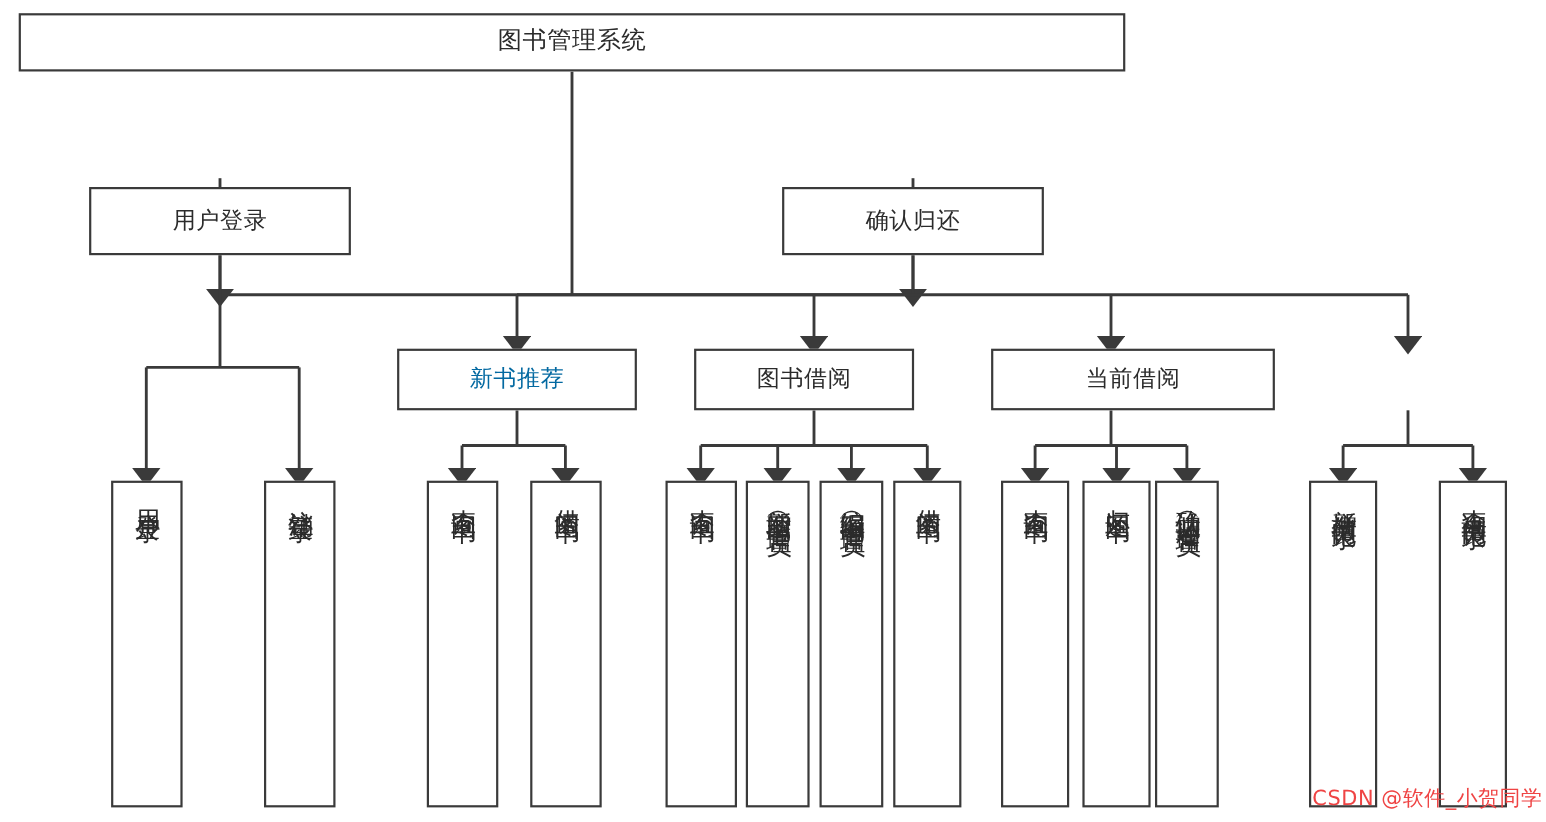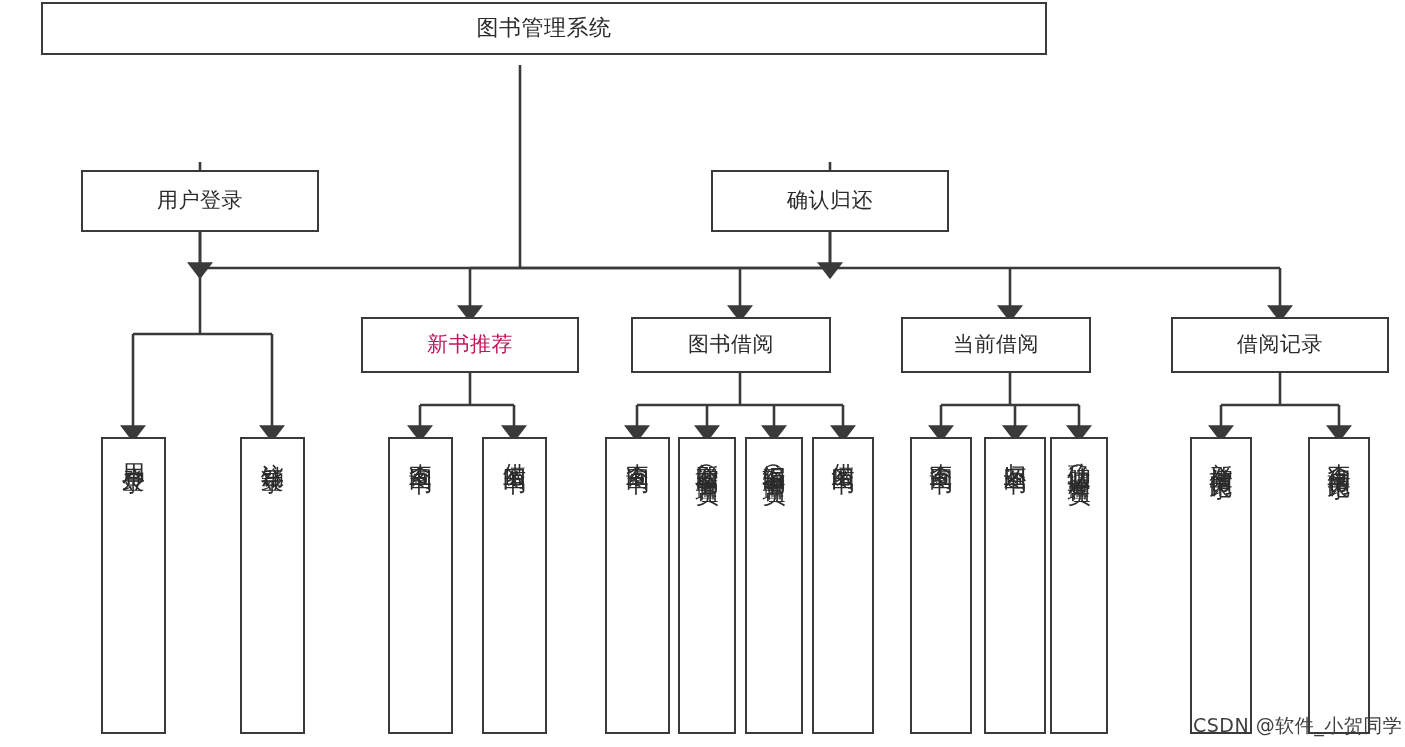--- a/index.html
+++ b/index.html
@@ -137,42 +137,39 @@
     </g>
 
     <g stroke="#3a3a3a" stroke-width="2.6" fill="none">
       <line x1="1280" y1="373" x2="1280" y2="405"></line>
       <line x1="1221" y1="405" x2="1339" y2="405"></line>
       <line x1="1221" y1="405" x2="1221" y2="431" marker-end="url(#arrowhead)"></line>
       <line x1="1339" y1="405" x2="1339" y2="431" marker-end="url(#arrowhead)"></line>
     </g>
   </svg>
 
-  <div class="node root horiz" style="left: 17px; top: 2px; width: 1006px; height: 53px; border-color: rgb(58, 58, 58); background: rgb(255, 255, 255); margin-left: 24px;">
+  <div class="node root horiz" style="left: 17px; top: 12px; width: 1006px; height: 53px; border-color: rgb(58, 58, 58); background: rgb(255, 255, 255);">
     <span class="node-label" style="color: rgb(43, 43, 43);">图书管理系统</span>
   </div>
 
   <div class="node horiz" style="left: 81px; top: 170px; width: 238px; height: 62px; border-color: rgb(58, 58, 58); background: rgb(255, 255, 255);">
     <span class="node-label" style="color: rgb(43, 43, 43);">用户登录</span>
   </div>
   <div class="node horiz" style="left: 711px; top: 170px; width: 238px; height: 62px; border-color: rgb(58, 58, 58); background: rgb(255, 255, 255);">
     <span class="node-label" style="color: rgb(43, 43, 43);">确认归还</span>
   </div>
 
   <div class="node horiz" style="left: 361px; top: 317px; width: 218px; height: 56px; border-color: rgb(58, 58, 58); background: rgb(255, 255, 255);">
-    <span class="node-label" style="color: #be185d;">新书推荐</span>
+    <span class="node-label" style="color: #0369a1;">新书推荐</span>
   </div>
   <div class="node horiz" style="left: 631px; top: 317px; width: 200px; height: 56px; border-color: rgb(58, 58, 58); background: rgb(255, 255, 255);">
     <span class="node-label" style="color: rgb(43, 43, 43);">图书借阅</span>
   </div>
-  <div class="node horiz" style="left: 901px; top: 317px; width: 190px; height: 56px; border-color: rgb(58, 58, 58); background: rgb(255, 255, 255);">
+  <div class="node horiz" style="left: 901px; top: 317px; width: 258px; height: 56px; border-color: rgb(58, 58, 58); background: rgb(255, 255, 255);">
     <span class="node-label" style="color: rgb(43, 43, 43);">当前借阅</span>
-  </div>
-  <div class="node horiz" style="left: 1171px; top: 317px; width: 218px; height: 56px; border-color: rgb(58, 58, 58); background: rgb(255, 255, 255);">
-    <span class="node-label" style="color: rgb(43, 43, 43);">借阅记录</span>
   </div>
 
   <div class="node leaf" style="left: 101px; top: 437px; width: 65px; height: 297px; border-color: rgb(58, 58, 58); background: rgb(255, 255, 255);">
     <span class="node-label" style="color: rgb(43, 43, 43);">用户登录</span>
   </div>
   <div class="node leaf" style="left: 240px; top: 437px; width: 65px; height: 297px; border-color: rgb(58, 58, 58); background: rgb(255, 255, 255);">
     <span class="node-label" style="color: rgb(43, 43, 43);">注销登录</span>
   </div>
   <div class="node leaf" style="left: 388px; top: 437px; width: 65px; height: 297px; border-color: rgb(58, 58, 58); background: rgb(255, 255, 255);">
     <span class="node-label" style="color: rgb(43, 43, 43);">查询图书</span>
@@ -201,15 +198,15 @@
   <div class="node leaf" style="left: 1050px; top: 437px; width: 58px; height: 297px; border-color: rgb(58, 58, 58); background: rgb(255, 255, 255);">
     <span class="node-label" style="color: rgb(43, 43, 43);">确认归还（管理员）</span>
   </div>
   <div class="node leaf" style="left: 1190px; top: 437px; width: 62px; height: 297px; border-color: rgb(58, 58, 58); background: rgb(255, 255, 255);">
     <span class="node-label" style="color: rgb(43, 43, 43);">新增借阅记录</span>
   </div>
   <div class="node leaf" style="left: 1308px; top: 437px; width: 62px; height: 297px; border-color: rgb(58, 58, 58); background: rgb(255, 255, 255);">
     <span class="node-label" style="color: rgb(43, 43, 43);">查询借阅记录</span>
   </div>
 
-  <div class="watermark" style="left: 1193px; top: 713px; color: #404040;">CSDN @软件_小贺同学</div>
+  <div class="watermark" style="left: 1193px; top: 713px; color: #ef4444;">CSDN @软件_小贺同学</div>
 
 </div>
 
 </body></html>

